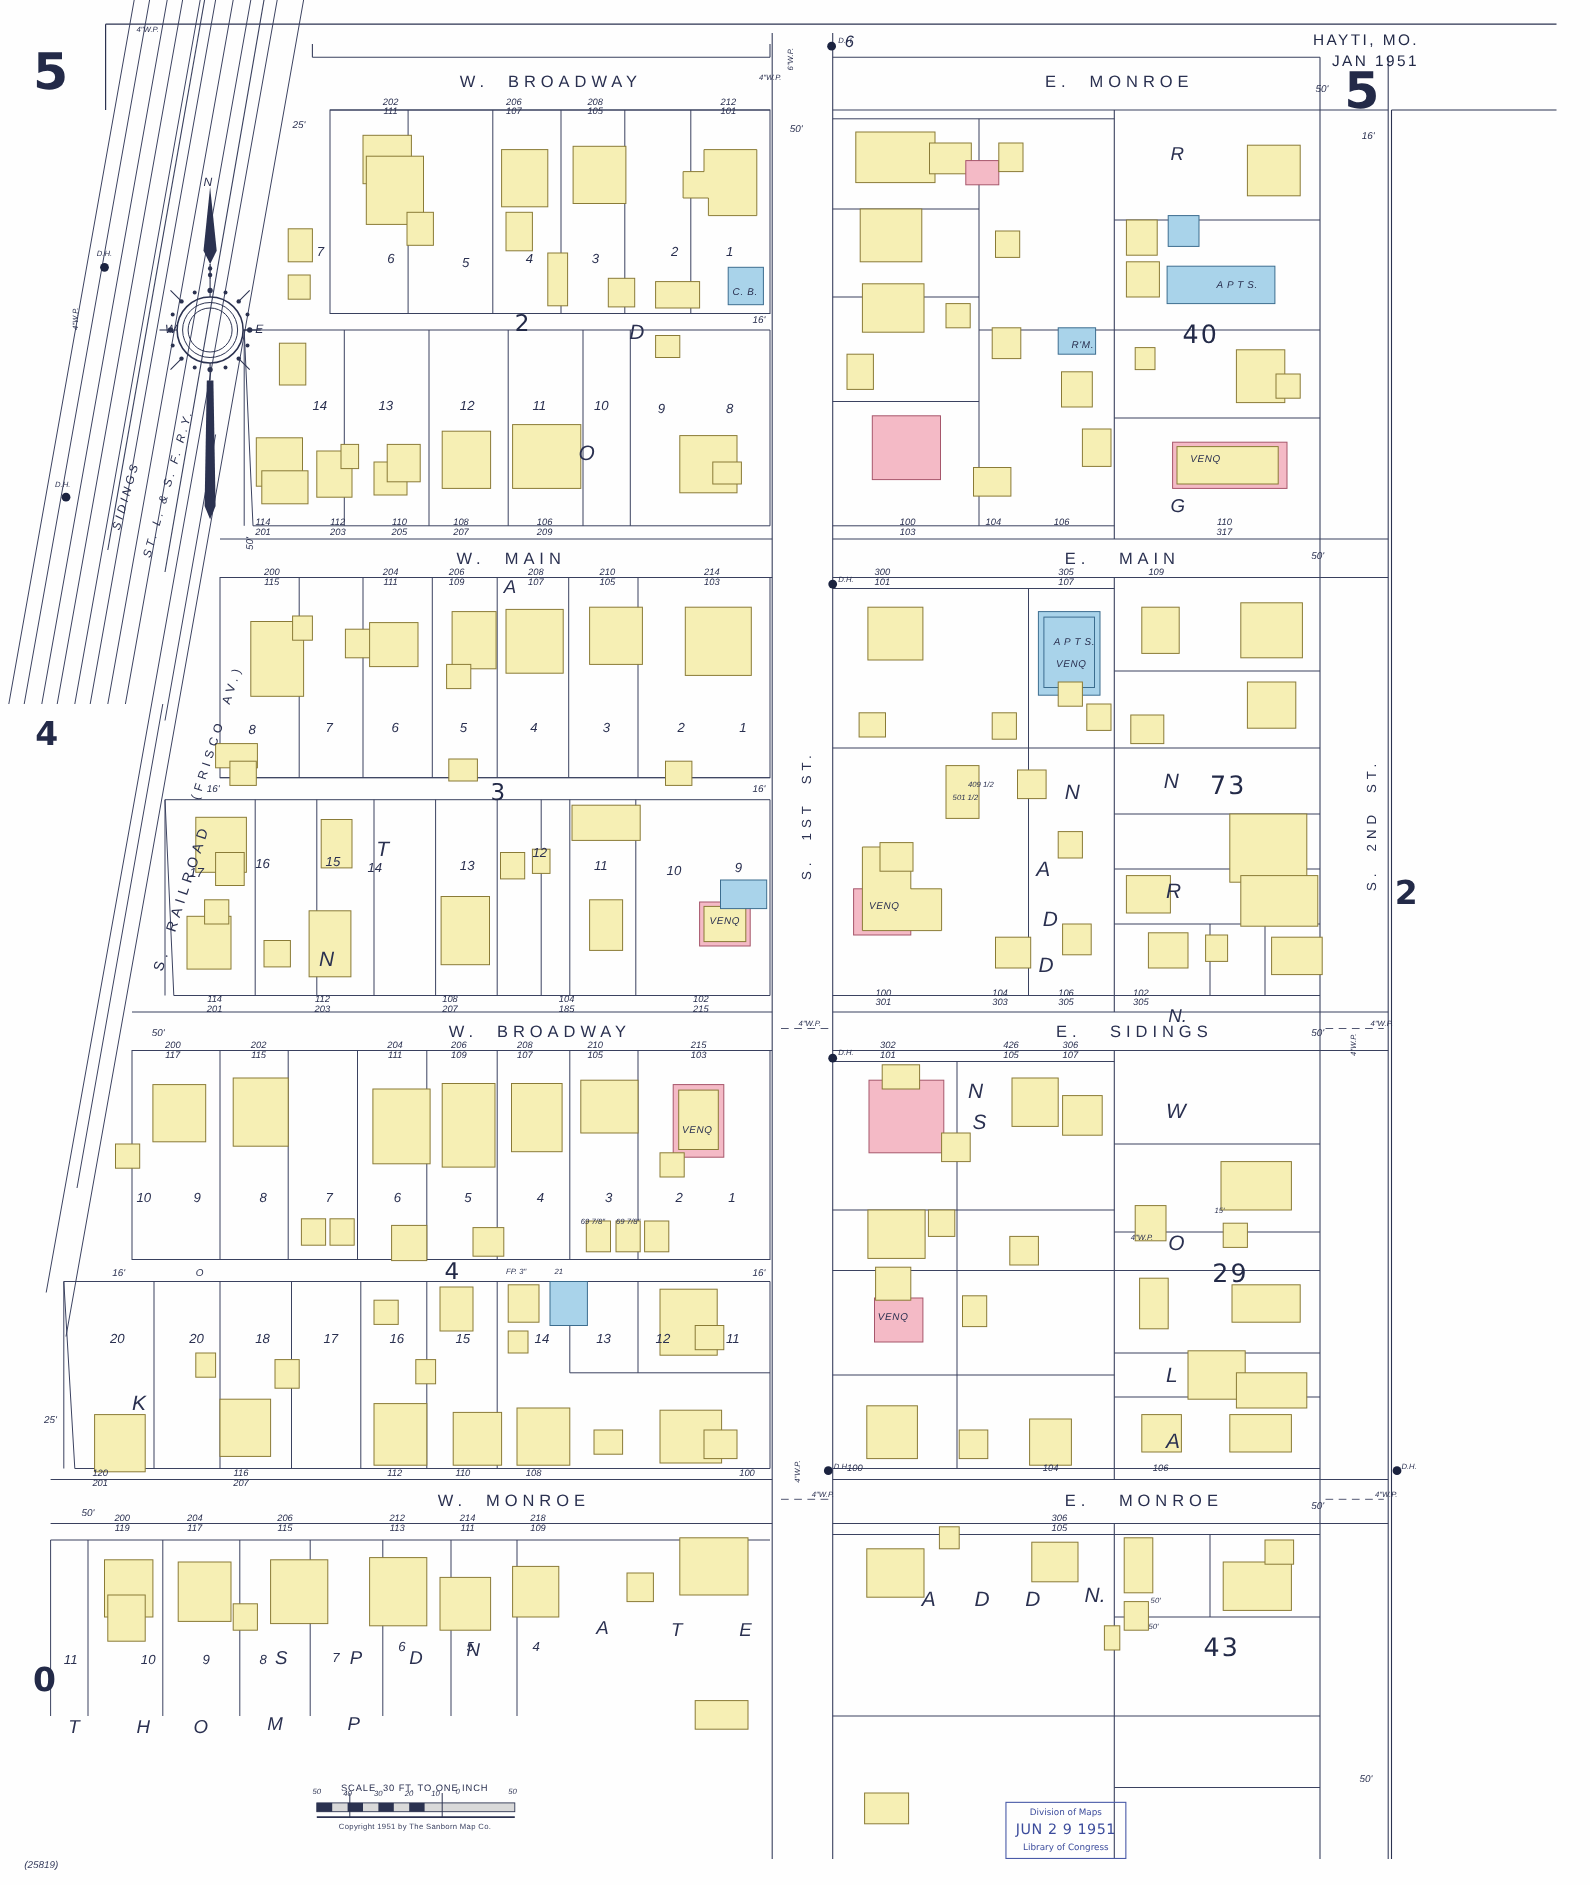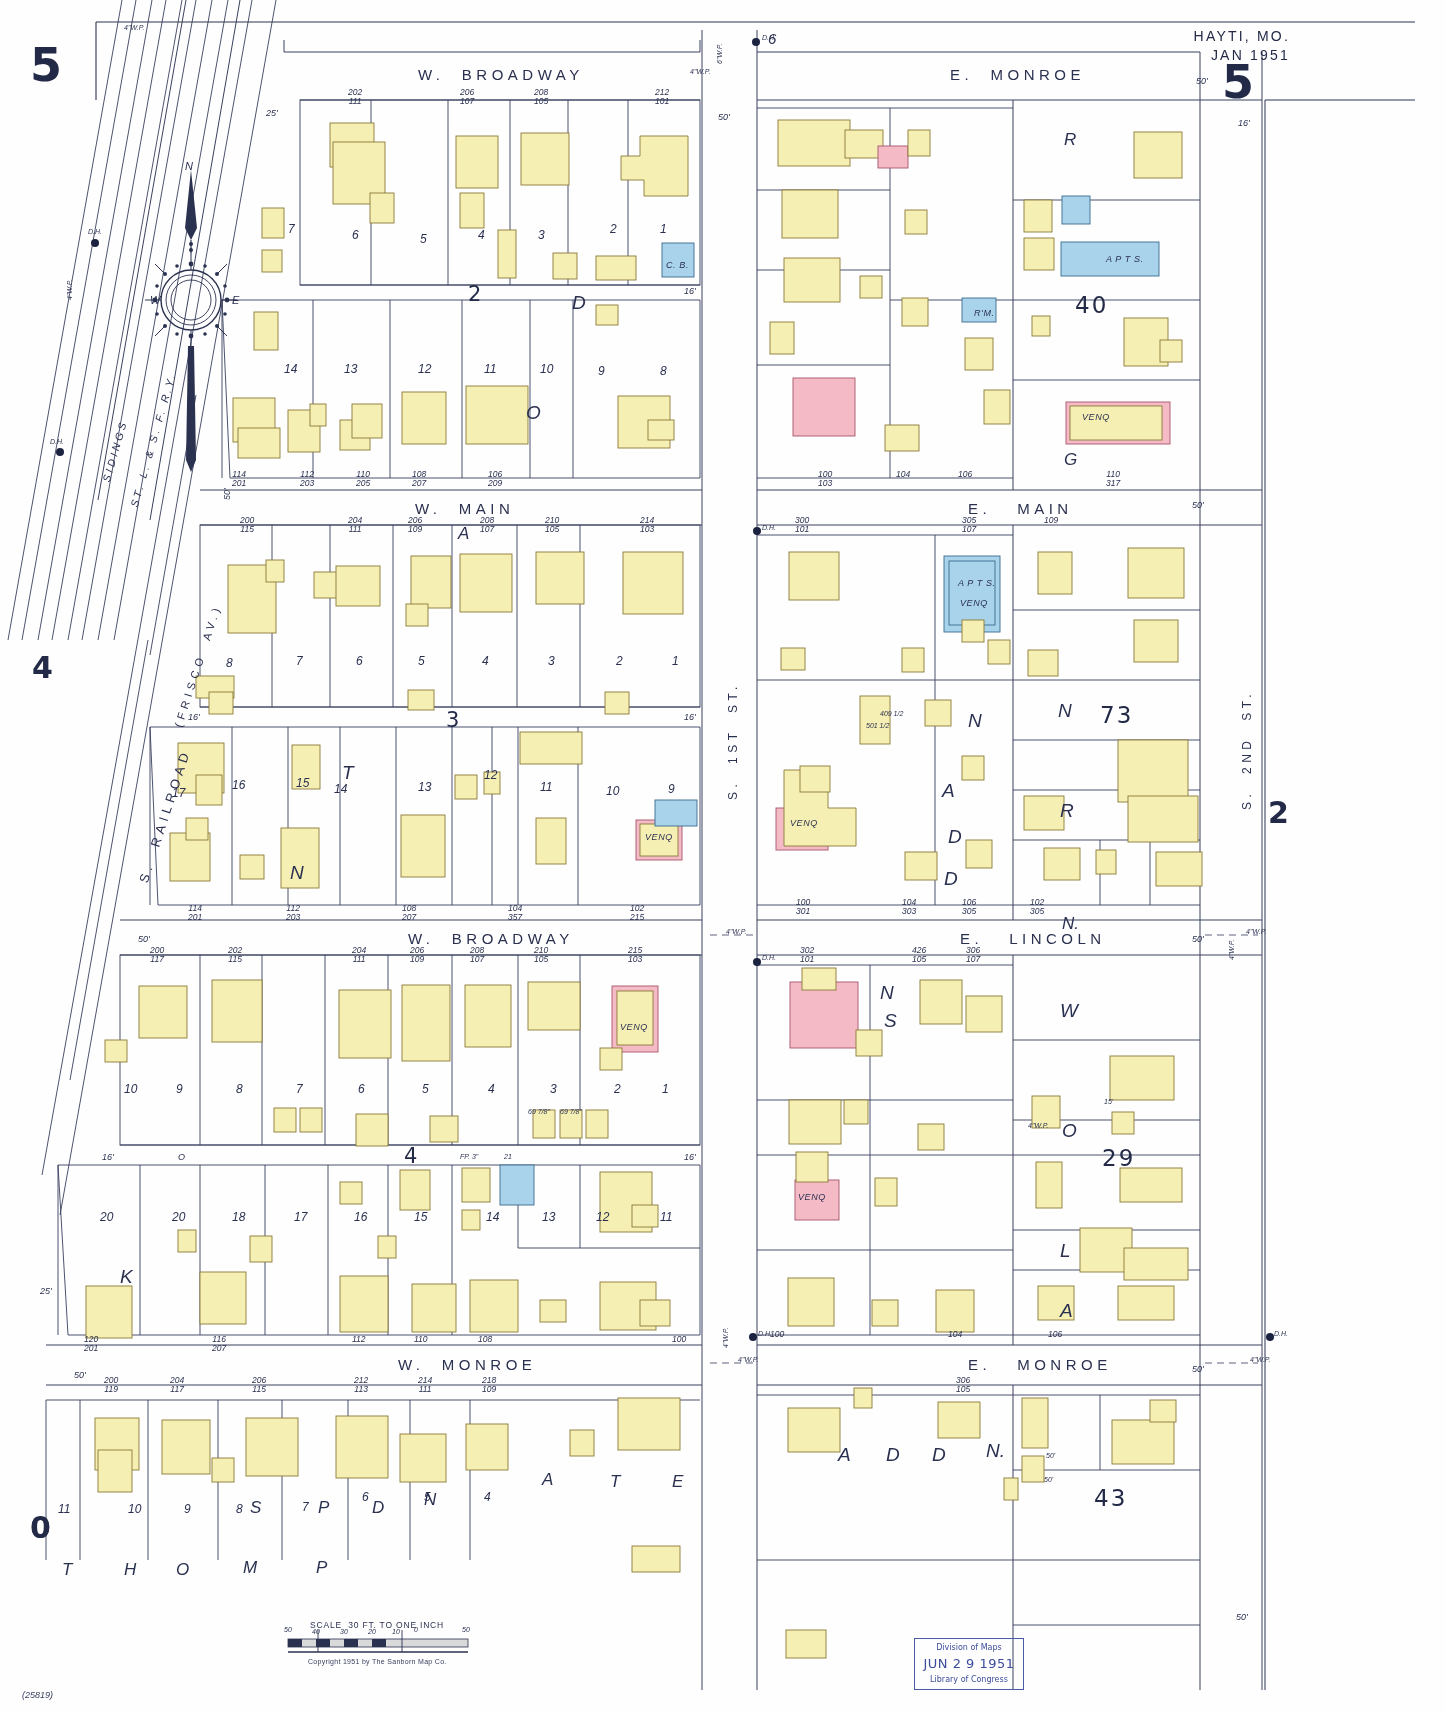--- a/index.html
+++ b/index.html
@@ -515,21 +515,21 @@
 <div class="lbl edgeno" style="left:30px;top:1510px;">0</div>
 <div class="lbl edgeno" style="left:1268px;top:795px;">2</div>
 <div class="lbl bl" style="left:768px;top:30px;font-size:15px;">6</div>
 <div class="lbl neg" style="left:22px;top:1690px;">(25819)</div>
 
 <div class="lbl street" style="left:418px;top:66px;">W.  BROADWAY</div>
 <div class="lbl street" style="left:950px;top:66px;">E.  MONROE</div>
 <div class="lbl street" style="left:415px;top:500px;">W.  MAIN</div>
 <div class="lbl street" style="left:968px;top:500px;">E.   MAIN</div>
 <div class="lbl street" style="left:408px;top:930px;">W.  BROADWAY</div>
-<div class="lbl street" style="left:960px;top:930px;">E.   LINCOLN</div>
+<div class="lbl street" style="left:960px;top:930px;">E.   SIDINGS</div>
 <div class="lbl street" style="left:398px;top:1356px;">W.  MONROE</div>
 <div class="lbl street" style="left:968px;top:1356px;">E.   MONROE</div>
 
 <div class="lbl street vert" style="left:136px;top:880px;transform:rotate(-72deg);transform-origin:0 0;font-size:13px;">S.  RAILROAD</div>
 <div class="lbl street vert" style="left:172px;top:725px;transform:rotate(-72deg);transform-origin:0 0;font-size:11px;">(FRISCO  AV.)</div>
 <div class="lbl street vert" style="left:726px;top:800px;transform:rotate(-90deg);transform-origin:0 0;font-size:12px;">S.  1ST  ST.</div>
 <div class="lbl street vert" style="left:1240px;top:810px;transform:rotate(-90deg);transform-origin:0 0;font-size:12px;">S.  2ND  ST.</div>
 
 <div class="lbl bl vert" style="left:100px;top:480px;transform:rotate(-74deg);transform-origin:0 0;letter-spacing:3px;">SIDINGS</div>
 <div class="lbl bl vert" style="left:128px;top:505px;transform:rotate(-74deg);transform-origin:0 0;letter-spacing:3px;">ST. L. &amp; S. F. R.Y.</div>
@@ -636,21 +636,21 @@
 <div class="lbl addr" style="left:228px;top:946px;"><span>202</span><br><span>115</span></div>
 <div class="lbl addr" style="left:352px;top:946px;"><span>204</span><br><span>111</span></div>
 <div class="lbl addr" style="left:410px;top:946px;"><span>206</span><br><span>109</span></div>
 <div class="lbl addr" style="left:470px;top:946px;"><span>208</span><br><span>107</span></div>
 <div class="lbl addr" style="left:534px;top:946px;"><span>210</span><br><span>105</span></div>
 <div class="lbl addr" style="left:628px;top:946px;"><span>215</span><br><span>103</span></div>
 
 <div class="lbl addr" style="left:188px;top:904px;"><span>114</span><br><span>201</span></div>
 <div class="lbl addr" style="left:286px;top:904px;"><span>112</span><br><span>203</span></div>
 <div class="lbl addr" style="left:402px;top:904px;"><span>108</span><br><span>207</span></div>
-<div class="lbl addr" style="left:508px;top:904px;"><span>104</span><br><span>357</span></div>
+<div class="lbl addr" style="left:508px;top:904px;"><span>104</span><br><span>185</span></div>
 <div class="lbl addr" style="left:630px;top:904px;"><span>102</span><br><span>215</span></div>
 
 <div class="lbl addr" style="left:104px;top:1376px;"><span>200</span><br><span>119</span></div>
 <div class="lbl addr" style="left:170px;top:1376px;"><span>204</span><br><span>117</span></div>
 <div class="lbl addr" style="left:252px;top:1376px;"><span>206</span><br><span>115</span></div>
 <div class="lbl addr" style="left:354px;top:1376px;"><span>212</span><br><span>113</span></div>
 <div class="lbl addr" style="left:418px;top:1376px;"><span>214</span><br><span>111</span></div>
 <div class="lbl addr" style="left:482px;top:1376px;"><span>218</span><br><span>109</span></div>
 
 <div class="lbl addr" style="left:84px;top:1335px;"><span>120</span><br><span>201</span></div>

